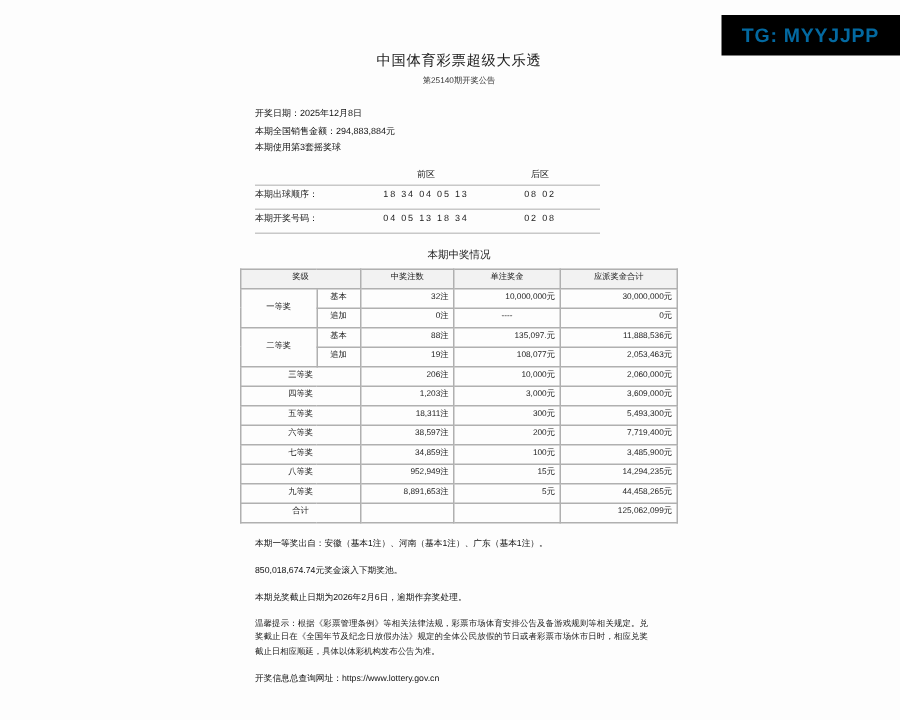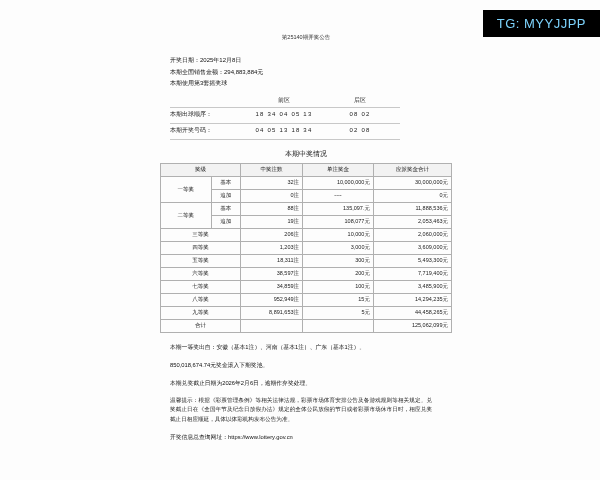--- a/index.html
+++ b/index.html
@@ -121,34 +121,35 @@
     padding: 7px 16px 7px 14px;
     border-radius: 2px;
     box-shadow: 0 0 0 1px #e6e6e6;
     letter-spacing: 0.5px;
   }
   .tg-badge {
     position: absolute;
     right: 0px;
     top: 10px;
     background: #000000;
-    color: #7dd3fc;
+    color: #0369a1;
     font-size: 13px;
-    font-weight: normal;
+    font-weight: bold;
     padding: 6px 14px;
     letter-spacing: 0.5px;
   }
 </style>
 </head>
 <body>
 
 <div class="page">
 
   <div class="doc">
 
+    <div class="title">中国体育彩票超级大乐透</div>
     <div class="subtitle">第25140期开奖公告</div>
 
     <div class="meta">
       <div>开奖日期：2025年12月8日</div>
       <div>本期全国销售金额：294,883,884元</div>
       <div>本期使用第3套摇奖球</div>
     </div>
 
     <div class="zonehdr">
       <span class="f">前区</span>

